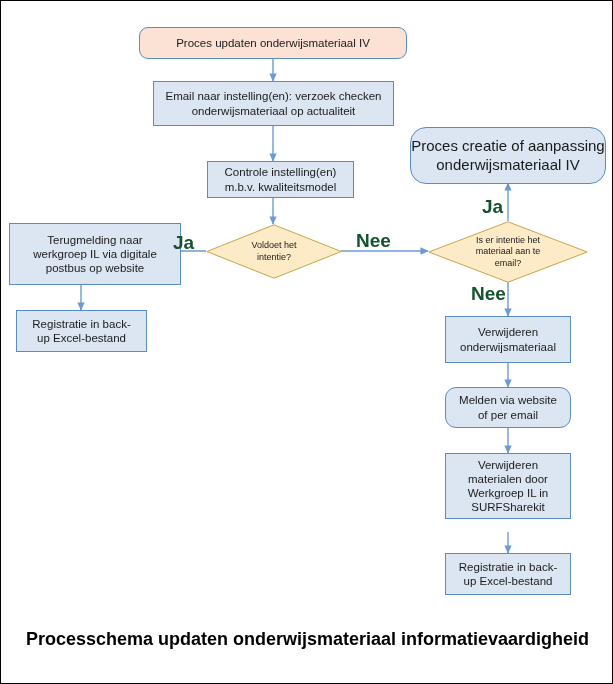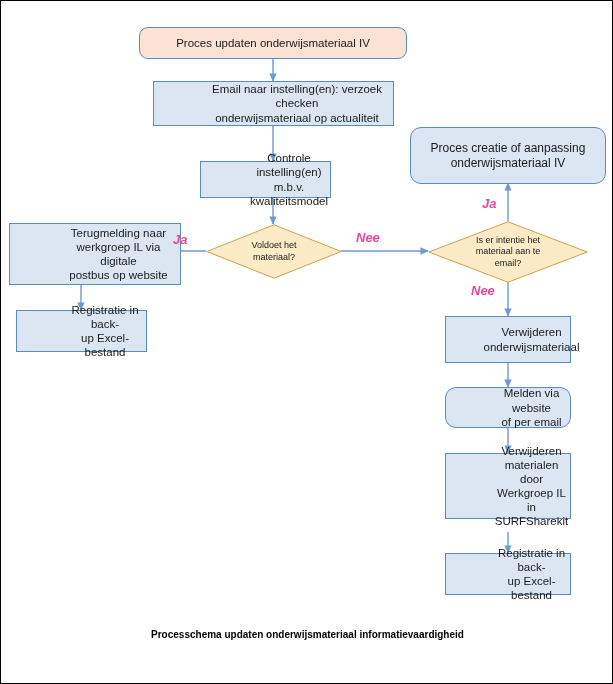--- a/index.html
+++ b/index.html
@@ -27,33 +27,32 @@
     justify-content: center;
     text-align: center;
     color: #1a1a1a;
     line-height: 1.22;
     white-space: pre-line;
   }
   .proc {
     background: #dce6f2;
     border: 1px solid #5b8cc0;
     font-size: 11.5px;
-    padding-left: 47px;
   }
   .terminator {
     background: #fbe2d5;
     border: 1px solid #5b8cc0;
     border-radius: 9px;
     font-size: 11.5px;
   }
   .terminator-blue {
     background: #dce6f2;
     border: 1px solid #5b8cc0;
-    border-radius: 11px;
-    font-size: 12px;
+    border-radius: 16px;
+    font-size: 15px;
   }
   .diamond-wrap {
     position: absolute;
     box-sizing: border-box;
   }
   .diamond-wrap svg {
     position: absolute;
     left: 0;
     top: 0;
   }
@@ -68,40 +67,39 @@
     justify-content: center;
     text-align: center;
     font-size: 9px;
     color: #1a1a1a;
     line-height: 1.25;
     white-space: pre-line;
     pointer-events: none;
   }
   .edge-label {
     position: absolute;
-    font-size: 13px;
+    font-size: 19px;
     font-weight: bold;
-    color: #ec4899;
+    color: #14532d;
     white-space: nowrap;
-    font-style: italic;
   }
   #connectors {
     position: absolute;
     left: 0;
     top: 0;
     width: 613px;
     height: 684px;
     pointer-events: none;
   }
   .caption {
     position: absolute;
     left: 0;
     width: 613px;
     text-align: center;
-    font-size: 10px;
+    font-size: 18px;
     font-weight: bold;
     color: #000000;
   }
 </style>
 </head>
 <body>
 
 <div id="canvas">
 
   <svg id="connectors" viewBox="0 0 613 684" xmlns="http://www.w3.org/2000/svg">
@@ -134,32 +132,32 @@
 
       <line x1="507" y1="531" x2="507" y2="552"></line>
     </g>
   </svg>
 
   <div class="node terminator" style="left:138px; top:26px; width:268px; height:32px;">Proces updaten onderwijsmateriaal IV</div>
 
   <div class="node proc" style="left:152px; top:80px; width:241px; height:45px;">Email naar instelling(en): verzoek checken
 onderwijsmateriaal op actualiteit</div>
 
-  <div class="node proc" style="left:199px; top:160px; width:131px; height:37px;">Controle instelling(en)
+  <div class="node proc" style="left:206px; top:160px; width:147px; height:37px;">Controle instelling(en)
 m.b.v. kwaliteitsmodel</div>
 
   <div class="node terminator-blue" style="left:409px; top:126px; width:196px; height:57px;">Proces creatie of aanpassing
 onderwijsmateriaal IV</div>
 
   <div class="diamond-wrap" style="left:205px; top:223px; width:136px; height:55px;">
     <svg width="136" height="55" viewBox="0 0 136 55" xmlns="http://www.w3.org/2000/svg">
       <polygon points="68,0.8 135.2,27.5 68,54.2 0.8,27.5" fill="#fdebc8" stroke="#c8a44a" stroke-width="1"></polygon>
     </svg>
     <div class="diamond-label">Voldoet het
-materiaal?</div>
+intentie?</div>
   </div>
 
   <div class="diamond-wrap" style="left:427px; top:220px; width:160px; height:62px;">
     <svg width="160" height="62" viewBox="0 0 160 62" xmlns="http://www.w3.org/2000/svg">
       <polygon points="80,0.8 159.2,31 80,61.2 0.8,31" fill="#fdebc8" stroke="#c8a44a" stroke-width="1"></polygon>
     </svg>
     <div class="diamond-label">Is er intentie het
 materiaal aan te
 email?</div>
   </div>

